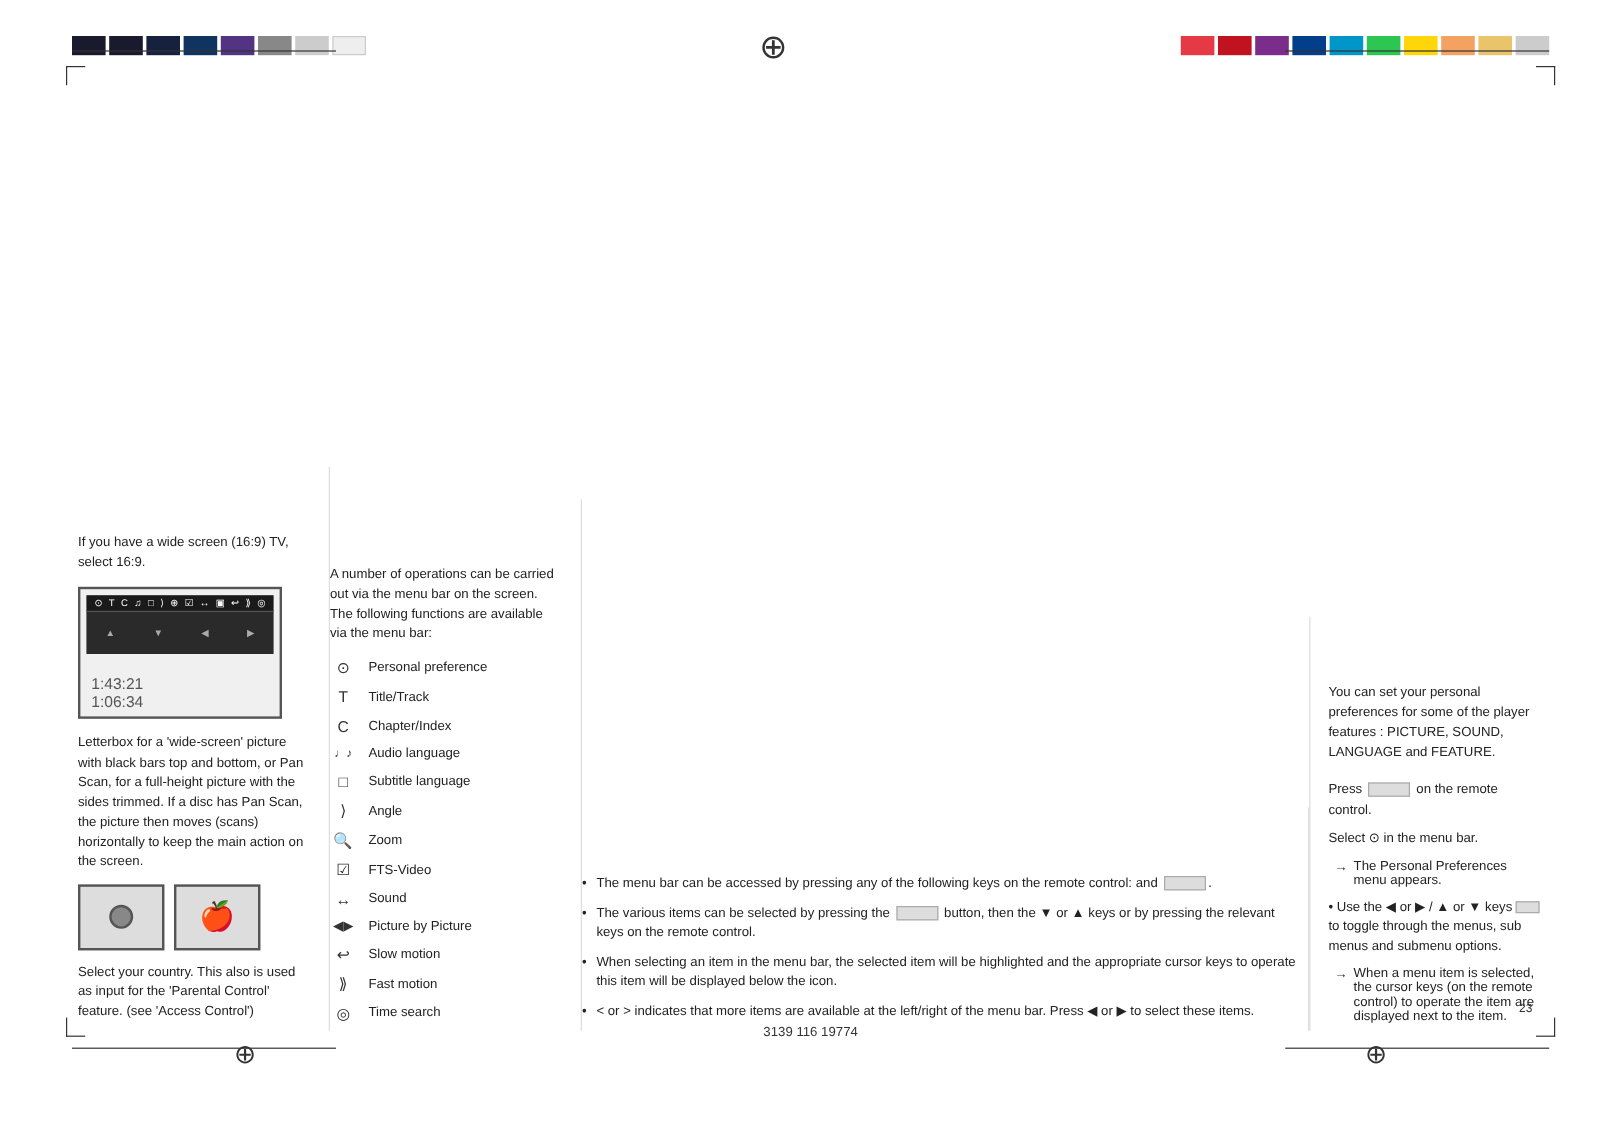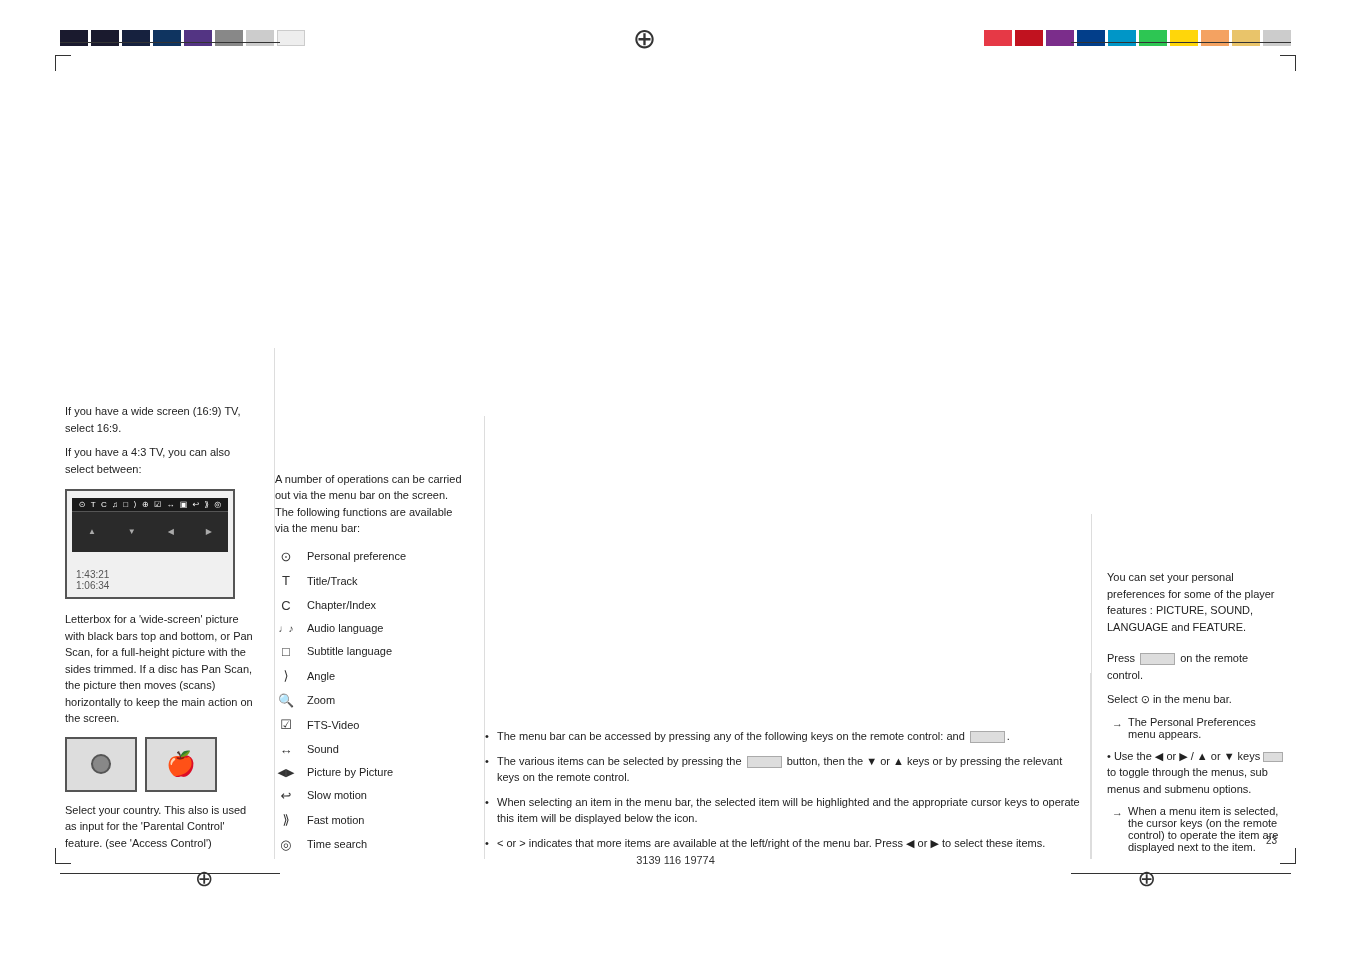--- a/index.html
+++ b/index.html
@@ -163,21 +163,21 @@
       width: 100%;
       height: 40px;
       background: #2a2a2a;
       display: flex;
       align-items: center;
       justify-content: space-around;
       color: #aaa;
       font-size: 8px;
     }
     .time-display {
-      font-size: 10px;
+      font-size: 13px;
       color: #555;
       text-align: left;
       width: 100%;
       padding-left: 4px;
       margin-top: 17px;
     }
 
     
     .tv-small-container {
       display: flex;
@@ -334,21 +334,20 @@
 <div style="position:absolute;bottom:62px;left:195px;font-size:22px;color:#333;">⊕</div>
 <div style="position:absolute;bottom:62px;right:195px;font-size:22px;color:#333;">⊕</div>
 
 <div class="bottom-rule-left"></div>
 <div class="bottom-rule-right"></div>
 
 <div class="main-content">
 
   <div class="col1">
     <p>If you have a wide screen (16:9) TV, select 16:9.</p>
-    <p>If you have a 4:3 TV, you can also select between:</p>
 
     <div class="tv-screen-img">
       <div class="menu-bar-sim">
         <span>⊙</span>
         <span>T</span>
         <span>C</span>
         <span>♫</span>
         <span>□</span>
         <span>⟩</span>
         <span>⊕</span>

